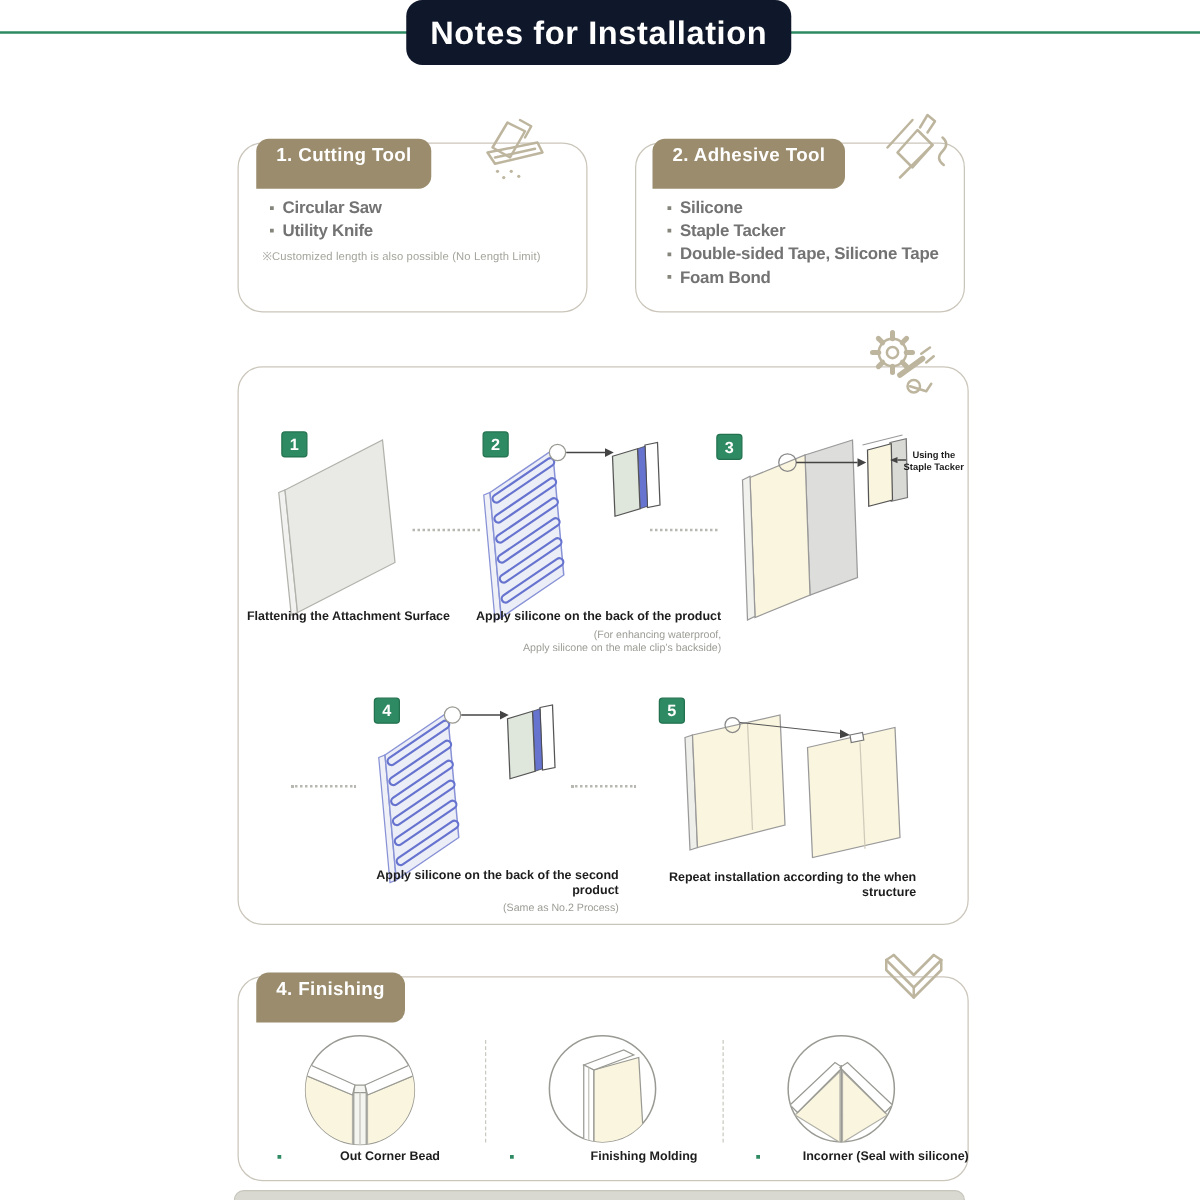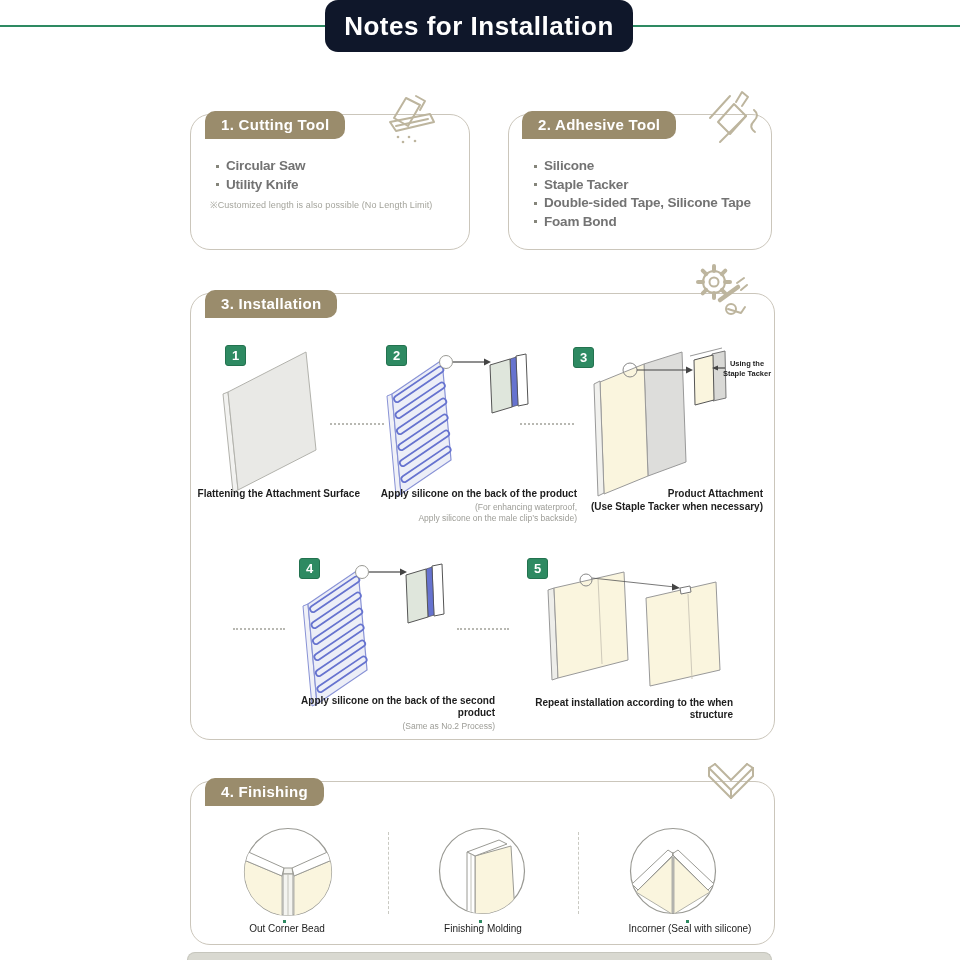--- a/index.html
+++ b/index.html
@@ -13,21 +13,21 @@
     border-radius:13px; color:#fff; font-size:26px; font-weight:bold; letter-spacing:0.5px;
     text-align:center; line-height:52px; }
 
   
   .box { position:absolute; background:#fff; border:1.5px solid #CBC6BB; border-radius:20px; }
   .box1 { left:190px; top:114px; width:280px; height:136px; }
   .box2 { left:508px; top:114px; width:264px; height:136px; }
   .box3 { left:190px; top:293px; width:585px; height:447px; }
   .box4 { left:190px; top:781px; width:585px; height:164px; }
 
-  .sec-label { position:absolute; height:28px; line-height:28px; padding:0 16px;
+  .sec-label { position:absolute; height:40px; line-height:28px; padding:0 16px;
     background:#9A8C6C; color:#fff; font-size:15px; font-weight:bold;
     border-radius:10px 10px 10px 0; letter-spacing:0.3px; }
 
   
   .items { position:absolute; list-style:none; }
   .items li { display:flex; align-items:center; font-size:13.5px; font-weight:bold; color:#737373;
     line-height:18.5px; letter-spacing:-0.2px; }
   .dot { width:3px; height:3px; background:#85857b; margin-right:7px; display:inline-block; flex:0 0 auto; }
   .note { position:absolute; font-size:9px; color:#a4a49c; letter-spacing:0.1px; }
 
@@ -35,22 +35,22 @@
   .badge { position:absolute; width:21px; height:21px; background:#2E8A62; border:1px solid #23724f;
     border-radius:3px; color:#fff; font-size:13px; font-weight:bold; text-align:center; line-height:20px; }
   .caption { position:absolute; font-size:10px; font-weight:bold; color:#1d1d1d; text-align:right; line-height:12px; }
   .subcap { font-size:8.5px; font-weight:normal; color:#9c9c96; line-height:11px; margin-top:2px; }
   .subcap-bold { font-size:10px; font-weight:bold; color:#1d1d1d; line-height:12px; margin-top:1px; }
   .dotted-h { position:absolute; border-top:2px dotted #b8b8b2; height:0; }
   .dashed-v { position:absolute; border-left:1px dashed #c9c9c2; width:0; }
   .annotation { position:absolute; font-size:7.5px; font-weight:bold; color:#1d1d1d; text-align:center; line-height:10px; }
 
   
-  .fin-cap { position:absolute; display:flex; align-items:center; justify-content:center;
-    font-size:10px; font-weight:normal; color:#1d1d1d;flex-direction:column; }
+  .fin-cap { position:absolute; display:flex; align-items:center; justify-content:space-between;
+    font-size:10px; font-weight:bold; color:#1d1d1d; }
   .fin-cap .dot { background:#2E8A62; margin-right:5px; }
 
   .bottom-sliver { position:absolute; left:187px; top:952px; width:585px; height:8px;
     background:#d9d9d1; border:1.5px solid #c6c6bd; border-bottom:none; border-radius:10px 10px 0 0; }
 
   svg { position:absolute; overflow:visible; }
   .lineart { stroke:#bdb59e; fill:none; stroke-width:2; stroke-linecap:round; stroke-linejoin:round; }
 </style>
 </head>
 <body>
@@ -112,21 +112,20 @@
         <span class="dot"></span>
         <span>Double-sided Tape, Silicone Tape</span>
       </li>
     <li>
         <span class="dot"></span>
         <span>Foam Bond</span>
       </li>
   </ul>
 
   <div class="box box3"></div>
-  <div class="sec-label" style="left:205px; top:290px;">3. Installation</div>
   <svg style="left:694px; top:262px;" width="60" height="60" viewBox="0 0 60 60">
     <g class="lineart" stroke-width="1.8">
       <circle cx="20" cy="20" r="11"></circle>
       <circle cx="20" cy="20" r="4.5"></circle>
       <g stroke-width="4">
         <path d="M31 20 L36 20"></path>
           <path d="M27.8 27.8 L31.3 31.3"></path>
         <path d="M20 31 L20 36"></path>
           <path d="M12.2 27.8 L8.7 31.3"></path>
         <path d="M9 20 L4 20"></path>
@@ -196,24 +195,20 @@
     <path d="M104 10 L136 2" stroke="#999" stroke-width="1" fill="none"></path>
     <polygon points="126,8 139,5 140,52 127,55" fill="#d9d9d6" stroke="#777" stroke-width="1"></polygon>
     <polygon points="108,14 127,9 128,54 109,59" fill="#FAF5DE" stroke="#555" stroke-width="1"></polygon>
     <line x1="139" y1="22" x2="132" y2="22" stroke="#444" stroke-width="1.2"></line>
     <polygon points="132,19.5 126,22 132,24.5" fill="#444"></polygon>
   </svg>
   <div class="annotation" style="left:722px; top:359px; width:50px;">
     <div>Using the</div>
     <div>Staple Tacker</div>
   </div>
-  <div class="caption" style="left:568px; top:488px; width:195px;">
-    <div>Product Attachment</div>
-    <div class="subcap-bold">(Use Staple Tacker when necessary)</div>
-  </div>
 
   <div class="dotted-h" style="left:233px; top:628px; width:52px;"></div>
   <div class="badge" style="left:299px; top:558px;">4</div>
   <svg style="left:300px; top:562px;" width="150" height="142" viewBox="0 0 150 142">
     <polygon points="3,44 8,42 17,142 12,144" fill="#f0f1f7" stroke="#8892d6" stroke-width="1"></polygon>
     <polygon points="8,42 58,8 67,108 17,142" fill="#eceef7" stroke="#8892d6" stroke-width="1.2"></polygon>
     <g stroke="#6673cf" stroke-width="8" stroke-linecap="round">
       <line x1="13.2" y1="46.9" x2="56.2" y2="17.7"></line>
         <line x1="14.7" y1="62.9" x2="57.7" y2="33.7"></line>
       <line x1="16.1" y1="78.9" x2="59.1" y2="49.7"></line>

